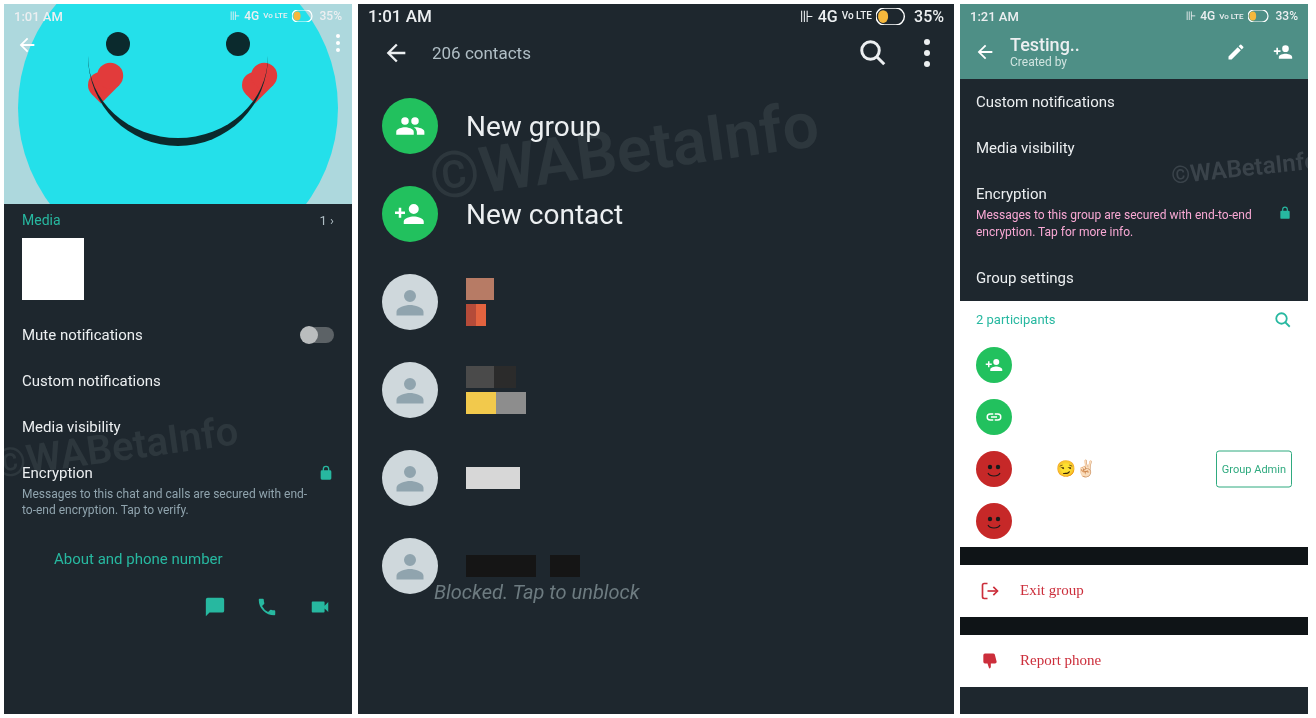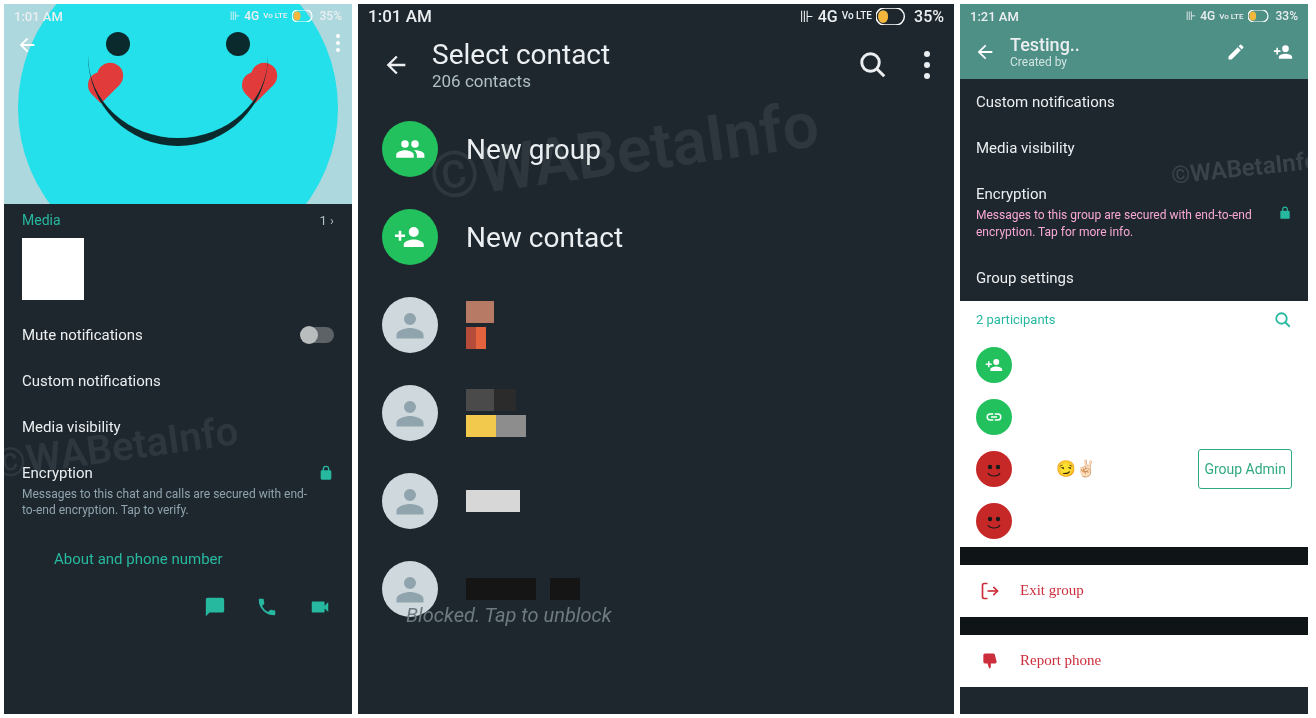--- a/index.html
+++ b/index.html
@@ -157,21 +157,21 @@
     flex-shrink:0;
   }
   .avatar.green { background:#22c15e; }
   .avatar.blank { background:#cfd8dc; }
   .avatar svg { fill:#fff; }
   .avatar.blank svg { fill:#90a4ae; }
   .contact-label { font-size: 28px; }
   .pix-stack { display:flex; flex-direction:column; gap:4px; }
   .pixbar { display:flex; gap:0; }
   .pixbar span { height:22px; }
-  .blocked-text { color:#6d7b80; font-size:20px; font-style:italic; margin-top:-18px; padding-left:48px; }
+  .blocked-text { color:#6d7b80; font-size:20px; font-style:italic; margin-top:-18px; padding-left:76px; }
 
   
   .p3-header { background:#4e8f86; padding: 6px 14px 10px; display:flex; align-items:center; gap:14px; }
   .p3-title { font-size:18px; font-weight:500; }
   .p3-sub { font-size:12px; color:#d0e4e0; }
   .p3-right { margin-left:auto; display:flex; gap:26px; }
   .p3-list { }
   .p3-row { padding:14px 16px; font-size:15px; }
   .p3-row.col { display:flex; flex-direction:column; gap:4px; position:relative;}
   .p3-row .sub { font-size:12px; color:#f9a8d4; line-height:1.4; padding-right:30px;}
@@ -180,21 +180,21 @@
     background:#fff; color:#27b8a0; font-size:13px;
     display:flex; justify-content:space-between; align-items:center;
     padding:10px 16px;
   }
   .plist { background:#fff; }
   .prow { display:flex; align-items:center; gap:14px; padding:8px 16px; position:relative; }
   .pavatar { width:36px;height:36px;border-radius:50%; display:flex;align-items:center;justify-content:center;}
   .pavatar svg{fill:#fff;}
   .badge {
     position:absolute; right:16px; top:50%; transform:translateY(-50%);
-    border:1px solid #2faa7f; color:#2faa7f; font-size:14px;
+    border:1px solid #2faa7f; color:#2faa7f; font-size:11px;
     padding:11px 5px; border-radius:3px;
   }
   .danger-row {
     background:#fff; color:#cc2e3b; display:flex; align-items:center; gap:20px;
     padding:16px 20px; font-size:15px;font-family:Liberation Serif, serif;
   }
 
   .wm {
     position:absolute; color:rgba(160,170,176,0.12);
     font-size:42px; font-weight:600; transform:rotate(-8deg);
@@ -293,21 +293,20 @@
         </svg>
       <span>35%</span>
     </div>
   </div>
 
   <div class="p2-toolbar">
     <svg width="28" height="28" viewBox="0 0 24 24" fill="#eceff1">
         <path d="M20 11H7.8l5.6-5.6L12 4l-8 8 8 8 1.4-1.4L7.8 13H20z"></path>
       </svg>
     <div>
-      <div class="p2-title">Select contact</div>
       <div class="p2-sub">206 contacts</div>
     </div>
     <div class="p2-right">
       <svg width="30" height="30" viewBox="0 0 24 24" fill="none" stroke="#eceff1" stroke-width="2.4">
           <circle cx="10" cy="10" r="7"></circle>
           <line x1="21" y1="21" x2="15" y2="15"></line>
         </svg>
       <div class="p2-menu">
           <span></span>
           <span></span>

